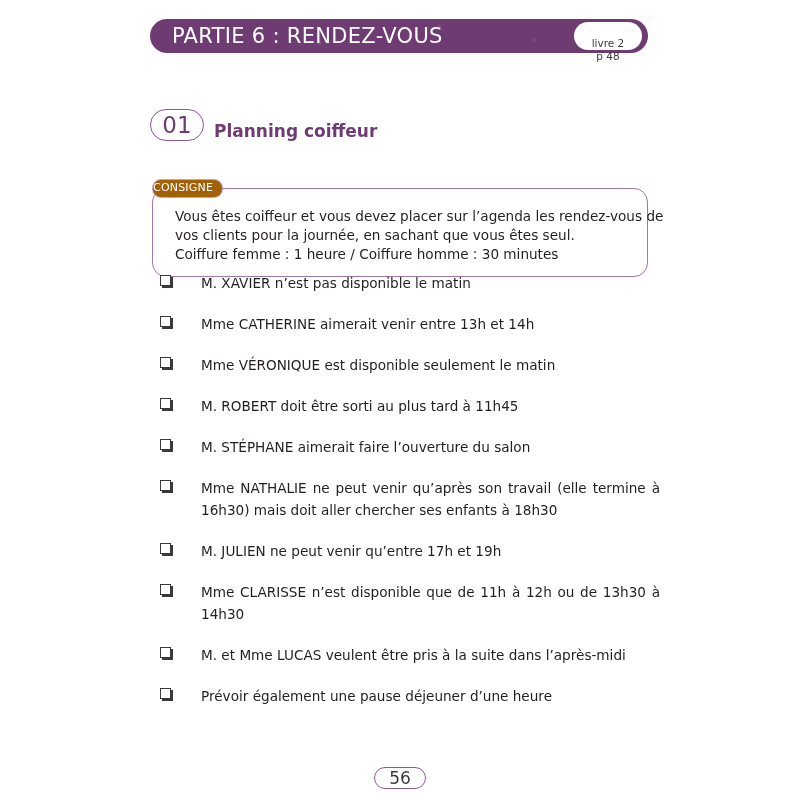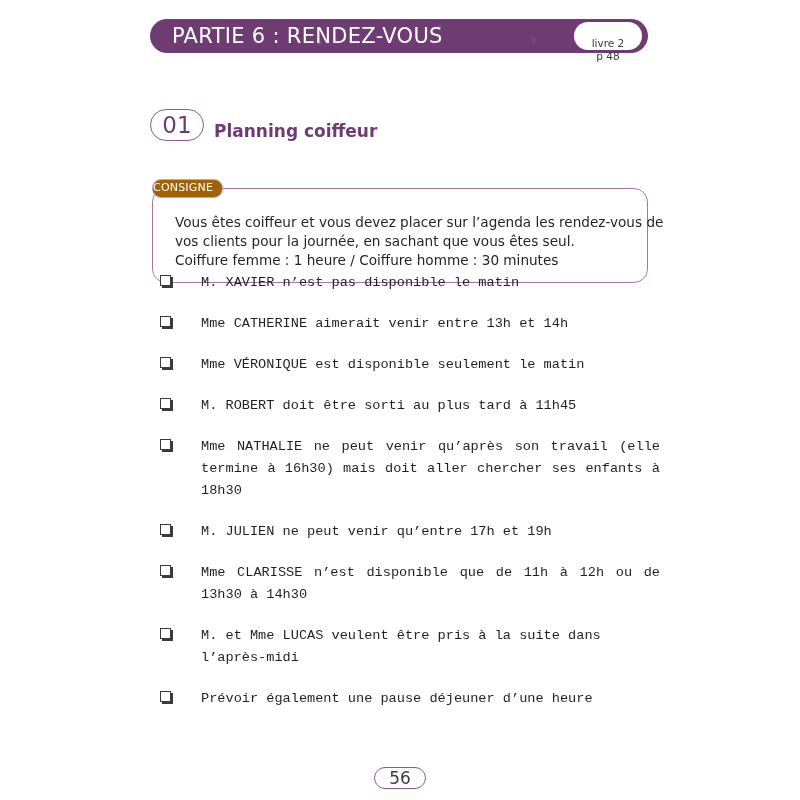--- a/index.html
+++ b/index.html
@@ -98,21 +98,21 @@
   
   .consigne-wrap {
     position: absolute;
     left: 152px;
     top: 188px;
     width: 496px;
   }
   .consigne-box {
     border: 1.2px solid #a277a8;
     border-radius: 14px;
-    padding: 24px 14px 12px 22px;
+    padding: 18px 14px 12px 22px;
     box-sizing: border-box;
     min-height: 74px;
   }
   .consigne-label {
     position: absolute;
     left: 0px;
     top: -9px;
     background: #a16207;
     border: 1px solid #c4a5c8;
     border-radius: 9px;
@@ -133,21 +133,20 @@
   .checklist {
     position: absolute;
     left: 160px;
     top: 272px;
     width: 500px;
   }
   .check-item {
     display: flex;
     align-items: flex-start;
     margin-bottom: 19px;
-    font-family: Liberation Mono, monospace;
   }
   .check-box-glyph {
     width: 13px;
     height: 13px;
     margin-top: 3px;
     flex: 0 0 13px;
     position: relative;
   }
   .check-box-glyph::before {
     content: "";
@@ -235,20 +234,24 @@
   <div class="check-item">
     <span class="check-box-glyph"></span>
     <span class="check-text">Mme VÉRONIQUE est disponible seulement le matin</span>
   </div>
   <div class="check-item">
     <span class="check-box-glyph"></span>
     <span class="check-text">M. ROBERT doit être sorti au plus tard à 11h45</span>
   </div>
   <div class="check-item">
     <span class="check-box-glyph"></span>
+    <span class="check-text">M. STÉPHANE aimerait faire l’ouverture du salon</span>
+  </div>
+  <div class="check-item">
+    <span class="check-box-glyph"></span>
     <span class="check-text justify">Mme NATHALIE ne peut venir qu’après son travail (elle termine à 16h30) mais doit aller chercher ses enfants à 18h30</span>
   </div>
   <div class="check-item">
     <span class="check-box-glyph"></span>
     <span class="check-text">M. JULIEN ne peut venir qu’entre 17h et 19h</span>
   </div>
   <div class="check-item">
     <span class="check-box-glyph"></span>
     <span class="check-text justify">Mme CLARISSE n’est disponible que de 11h à 12h ou de 13h30 à 14h30</span>
   </div>

